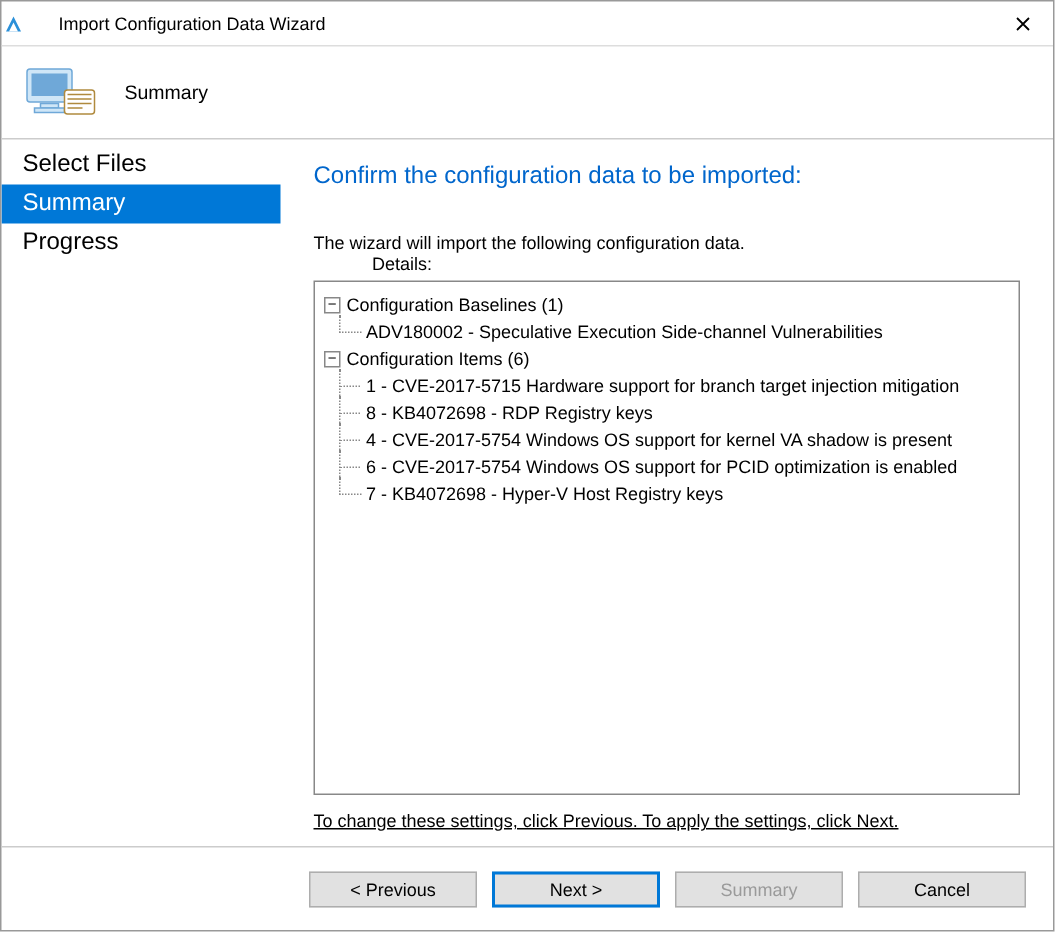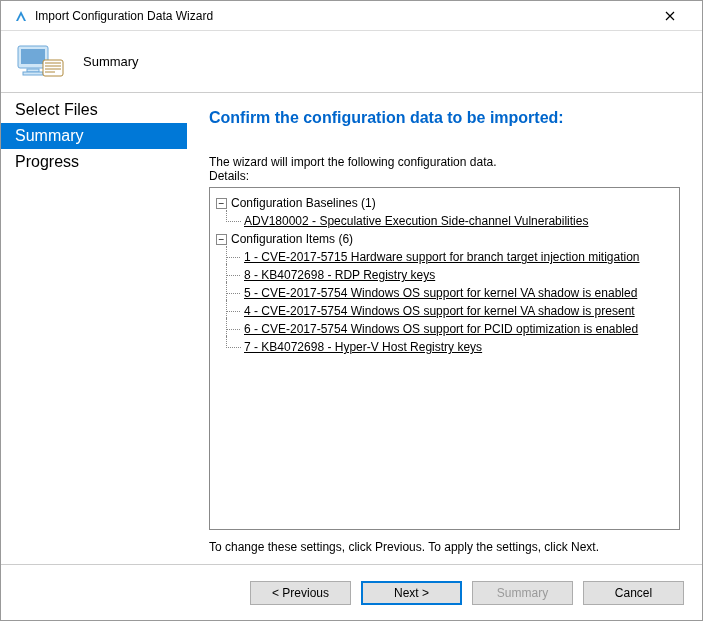--- a/index.html
+++ b/index.html
@@ -11,22 +11,23 @@
     color: #000;
     width: 703px;
     height: 621px;
     overflow: hidden;
     border: 1px solid #999;
   }
   .titlebar {
     height: 30px;
     display: flex;
     align-items: center;
-    padding: 0 12px;
+    padding: 0 0;
     border-bottom: 1px solid #ddd;
+    gap: 16px;
   }
   .titlebar .title-icon {
     width: 16px; height: 16px;
     margin-right: 6px;
     display: flex; align-items: center; justify-content: center;
   }
   .titlebar .title { flex: 1; font-size: 12px; }
   .titlebar .close {
     width: 40px; height: 28px;
     display: flex; align-items: center; justify-content: center;
@@ -68,37 +69,37 @@
     cursor: default;
   }
   .main {
     flex: 1;
     padding: 16px 22px 10px 22px;
     display: flex;
     flex-direction: column;
   }
   .main h2 {
     color: #0066cc;
-    font-weight: 700;
+    font-weight: 400;
     font-size: 16px;
     margin: 0 0 28px 0;
   }
   .main .instr { }
-  .main .details-label { margin-bottom: 4px; }
+  .main .details-label { margin-bottom: 4px; margin-left: 39px; }
   .tree {
     border: 1px solid #888;
     flex: 1;
     padding: 6px 4px;
     overflow: auto;
     font-size: 12px;
     line-height: 1.5;
   }
   .tree-node { white-space: nowrap; }
   .tree-root { padding-left: 2px; }
-  .tree-child { padding-left: 30px; position: relative; text-decoration: underline; }
+  .tree-child { padding-left: 30px; position: relative; }
   .tree-root > .exp {
     display: inline-block;
     width: 11px; height: 11px;
     border: 1px solid #888;
     line-height: 9px;
     text-align: center;
     font-size: 10px;
     margin-right: 4px;
     vertical-align: middle;
     background: #fff;
@@ -117,32 +118,32 @@
     height: 20px;
     border-bottom: none;
   }
   .tree-child.cont::after{
     content:"";
     position:absolute;
     left:12px; top:9px;
     width:14px;
     border-bottom:1px dotted #888;
   }
-  .footnote { margin-top: 10px; }
+  .footnote { margin-top: 10px; text-decoration: underline; }
   .footer {
     height: 56px;
     border-top: 1px solid #ccc;
     display: flex;
     align-items: center;
     justify-content: flex-end;
     padding: 0 18px;
     gap: 10px;
   }
   .footer button {
-    width: 101px;
+    width: 112px;
     height: 24px;
     font-family: inherit;
     font-size: 12px;
     background: #e1e1e1;
     border: 1px solid #adadad;
     cursor: pointer;
   }
   .footer button.primary {
     border: 2px solid #0078d7;
     background: #e1e1e1;
@@ -200,21 +201,20 @@
       <div class="tree-node tree-root">
         <span class="exp">−</span><span>Configuration Baselines (1)</span>
       </div>
       <div class="tree-node tree-child">ADV180002 - Speculative Execution Side-channel Vulnerabilities</div>
 
       <div class="tree-node tree-root">
         <span class="exp">−</span><span>Configuration Items (6)</span>
       </div>
       <div class="tree-node tree-child cont">1 - CVE-2017-5715 Hardware support for branch target injection mitigation</div>
       <div class="tree-node tree-child cont">8 - KB4072698 - RDP Registry keys</div>
-      <div class="tree-node tree-child cont">5 - CVE-2017-5754 Windows OS support for kernel VA shadow is enabled</div>
       <div class="tree-node tree-child cont">4 - CVE-2017-5754 Windows OS support for kernel VA shadow is present</div>
       <div class="tree-node tree-child cont">6 - CVE-2017-5754 Windows OS support for PCID optimization is enabled</div>
       <div class="tree-node tree-child">7 - KB4072698 - Hyper-V Host Registry keys</div>
     </div>
 
     <div class="footnote">To change these settings, click Previous. To apply the settings, click Next.</div>
   </div>
 </div>
 
 <div class="footer">

